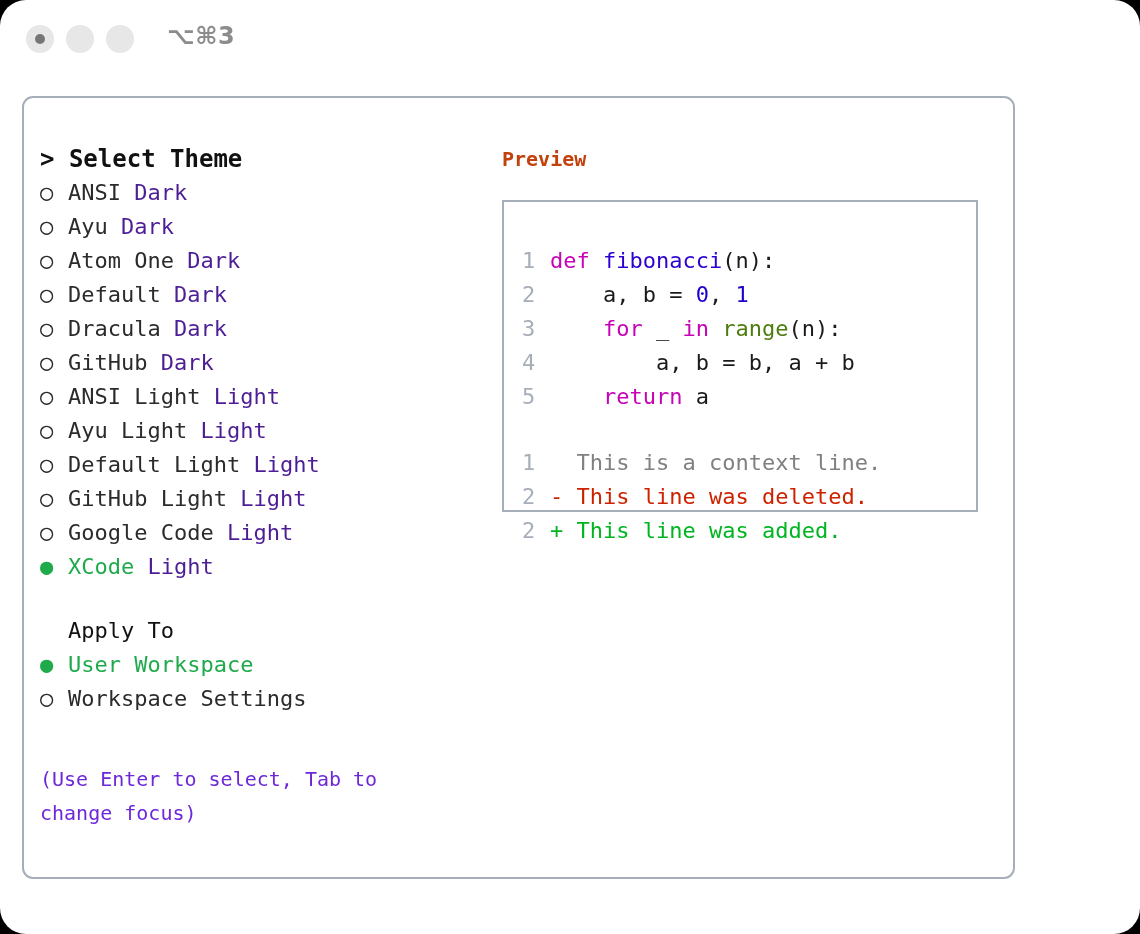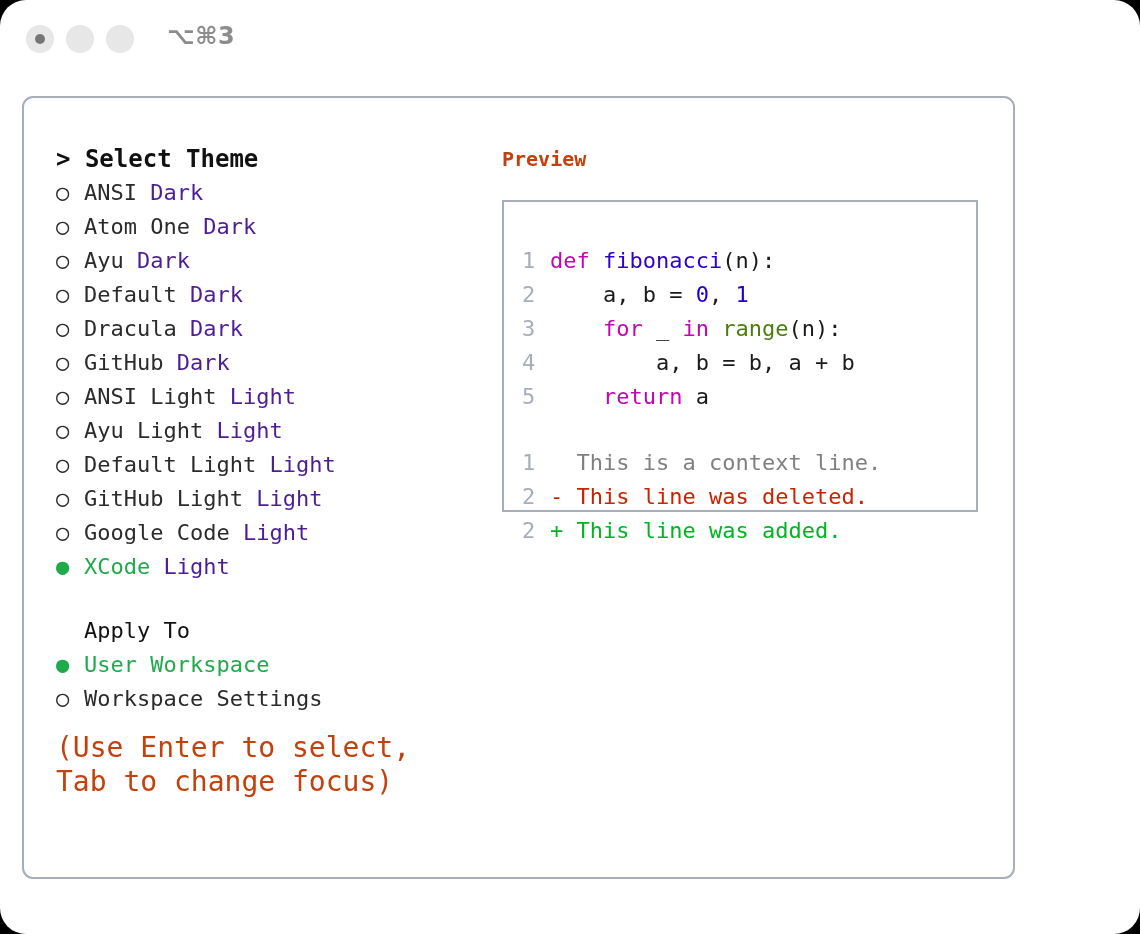--- a/index.html
+++ b/index.html
@@ -62,21 +62,21 @@
     width: 993px;
     height: 783px;
     border: 2px solid #a6aeba;
     border-radius: 11px;
     background: #fff;
   }
 
   
   #left-col {
     position: absolute;
-    left: 32px; top: 44px;
+    left: 16px; top: 44px;
     width: 440px;
   }
   .section-header {
     font-size: 24px;
     font-weight: bold;
     color: #111;
     line-height: 34px;
     white-space: pre;
   }
   .sub-header {
@@ -99,24 +99,24 @@
   }
   .bullet.sel { color: #1faa4b; }
   .bullet.unsel { color: #2b2b2b; }
   .opt-label.sel { color: #1faa4b; text-align: right; }
   .opt-label.unsel { color: #2b2b2b; }
   .opt-tag {
     color: #4c1d95;
   }
   #apply-block { margin-top: 30px; }
   #hint {
-    margin-top: 15px;
-    font-size: 28px;
-    line-height: 34px;
-    color: #c2410c;
+    margin-top: 46px;
+    font-size: 20px;
+    line-height: 34px;
+    color: #6d28d9;
     width: 420px;
   }
 
   
   #right-col {
     position: absolute;
     left: 478px; top: 44px;
     width: 490px;
   }
   #preview-title {
@@ -167,22 +167,22 @@
     <div class="tb-dot d3"></div>
     <div id="tb-shortcut">⌥⌘3</div>
   </div>
 
   <div id="panel">
 
     <div id="left-col">
       <div class="section-header">&gt; Select Theme</div>
       <div id="theme-options">
           <div class="opt-row"><span class="bullet unsel">○</span><span class="opt-label unsel">ANSI</span><span> </span><span class="opt-tag">Dark</span></div>
+          <div class="opt-row"><span class="bullet unsel">○</span><span class="opt-label unsel">Ayu</span><span> </span><span class="opt-tag">Dark</span></div>
           <div class="opt-row"><span class="bullet unsel">○</span><span class="opt-label unsel">Atom One</span><span> </span><span class="opt-tag">Dark</span></div>
-          <div class="opt-row"><span class="bullet unsel">○</span><span class="opt-label unsel">Ayu</span><span> </span><span class="opt-tag">Dark</span></div>
           <div class="opt-row"><span class="bullet unsel">○</span><span class="opt-label unsel">Default</span><span> </span><span class="opt-tag">Dark</span></div>
           <div class="opt-row"><span class="bullet unsel">○</span><span class="opt-label unsel">Dracula</span><span> </span><span class="opt-tag">Dark</span></div>
           <div class="opt-row"><span class="bullet unsel">○</span><span class="opt-label unsel">GitHub</span><span> </span><span class="opt-tag">Dark</span></div>
           <div class="opt-row"><span class="bullet unsel">○</span><span class="opt-label unsel">ANSI Light</span><span> </span><span class="opt-tag">Light</span></div>
           <div class="opt-row"><span class="bullet unsel">○</span><span class="opt-label unsel">Ayu Light</span><span> </span><span class="opt-tag">Light</span></div>
           <div class="opt-row"><span class="bullet unsel">○</span><span class="opt-label unsel">Default Light</span><span> </span><span class="opt-tag">Light</span></div>
           <div class="opt-row"><span class="bullet unsel">○</span><span class="opt-label unsel">GitHub Light</span><span> </span><span class="opt-tag">Light</span></div>
           <div class="opt-row"><span class="bullet unsel">○</span><span class="opt-label unsel">Google Code</span><span> </span><span class="opt-tag">Light</span></div>
           <div class="opt-row"><span class="bullet sel">●</span><span class="opt-label sel">XCode</span><span> </span><span class="opt-tag">Light</span></div>
         </div>

